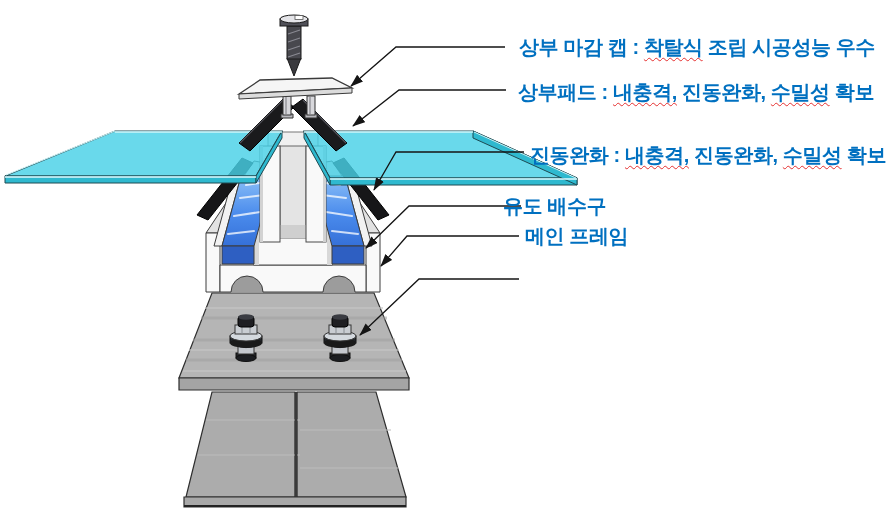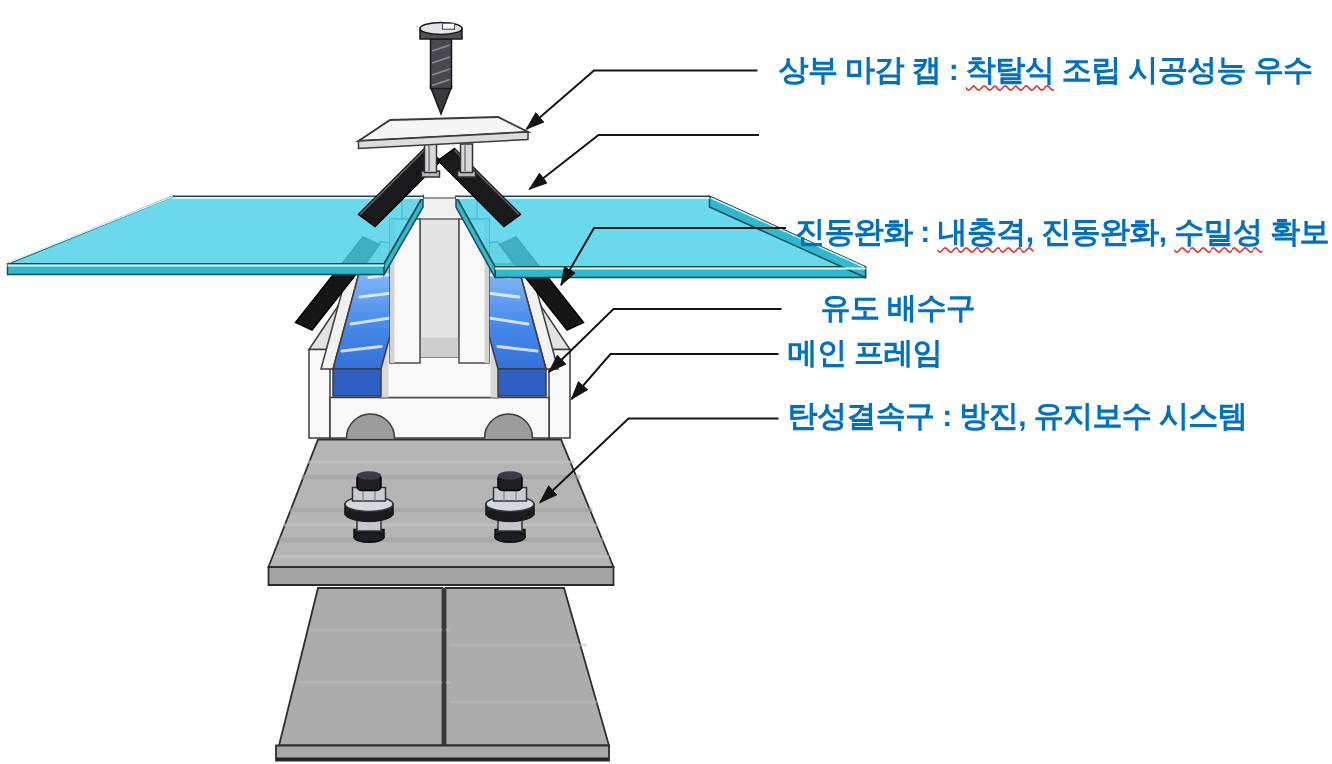--- a/index.html
+++ b/index.html
@@ -208,18 +208,18 @@
       <path d="M505,47 H396 L351,86" marker-end="url(#arw)"></path>
       <path d="M506,90 H399 L353,126" marker-end="url(#arw)"></path>
       <path d="M524,152 H396 L374,190" marker-end="url(#arw)"></path>
       <path d="M521,206 H409 L366,248" marker-end="url(#arw)"></path>
       <path d="M519,236 H407 L381,266" marker-end="url(#arw)"></path>
       <path d="M519,279 H419 L360,335" marker-end="url(#arw)"></path>
     </g>
   </svg>
 
   <div class="anno" style="left:519px;top:36px;"><span>상부 마감 캡 : </span><span class="misspelled">착탈식</span><span> 조립 시공성능 우수</span></div>
+  <div class="anno" style="left:518px;top:81px;"><span>상부패드 : </span><span class="misspelled">내충격,</span><span> 진동완화, </span><span class="misspelled">수밀성</span><span> 확보</span></div>
   <div class="anno" style="left:530px;top:144px;"><span>진동완화 : </span><span class="misspelled">내충격,</span><span> 진동완화, </span><span class="misspelled">수밀성</span><span> 확보</span></div>
-  <div class="anno" style="left:547px;top:195px;text-align:center;"><span>유도 배수구</span></div>
+  <div class="anno" style="left:503px;top:195px;text-align:center;"><span>유도 배수구</span></div>
   <div class="anno" style="left:525px;top:225px;text-align:center;"><span>메인 프레임</span></div>
-  <div class="anno" style="left:525px;top:267px;"><span>탄성결속구 : 방진, 유지보수 시스템</span></div>
 
 </div>
 
 </body></html>

